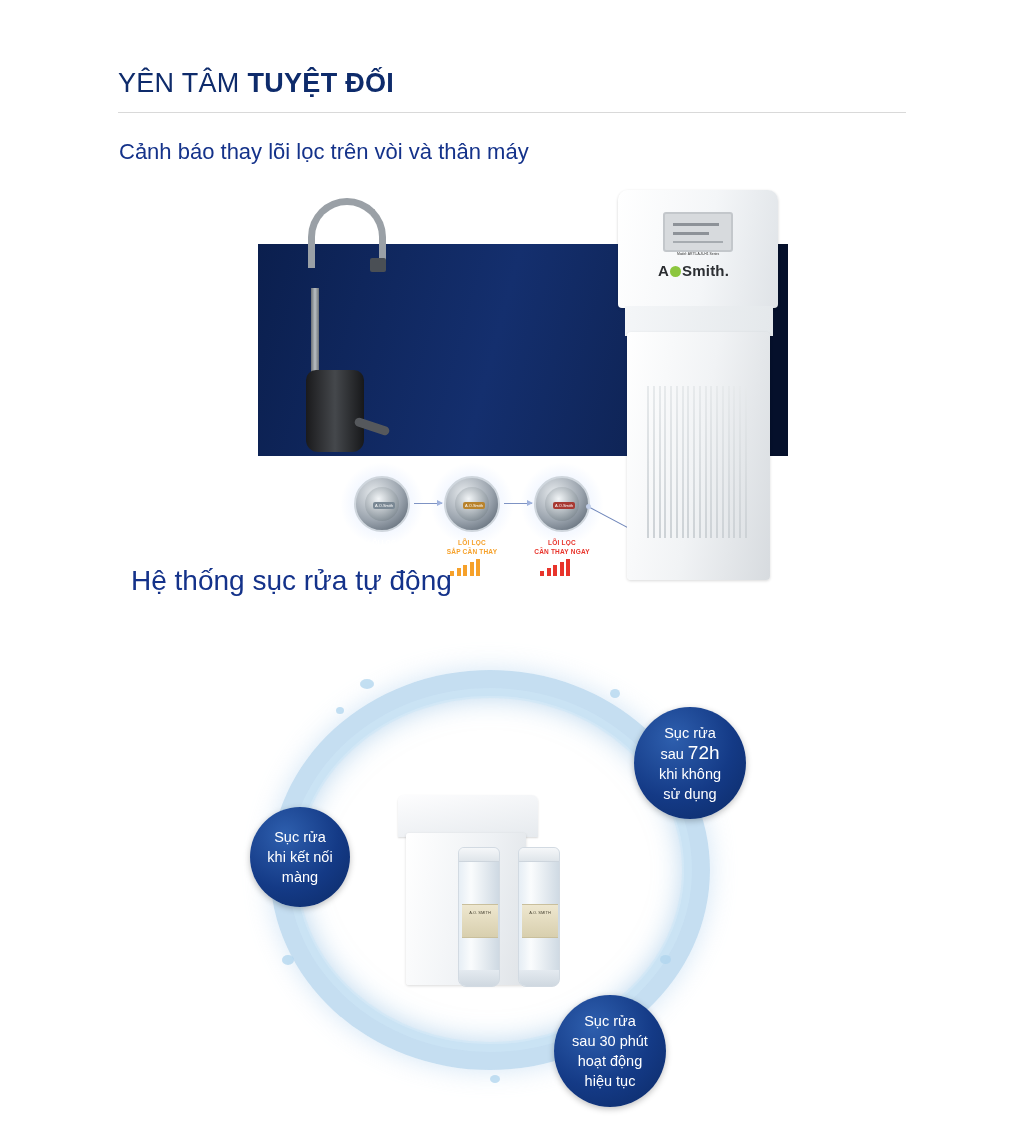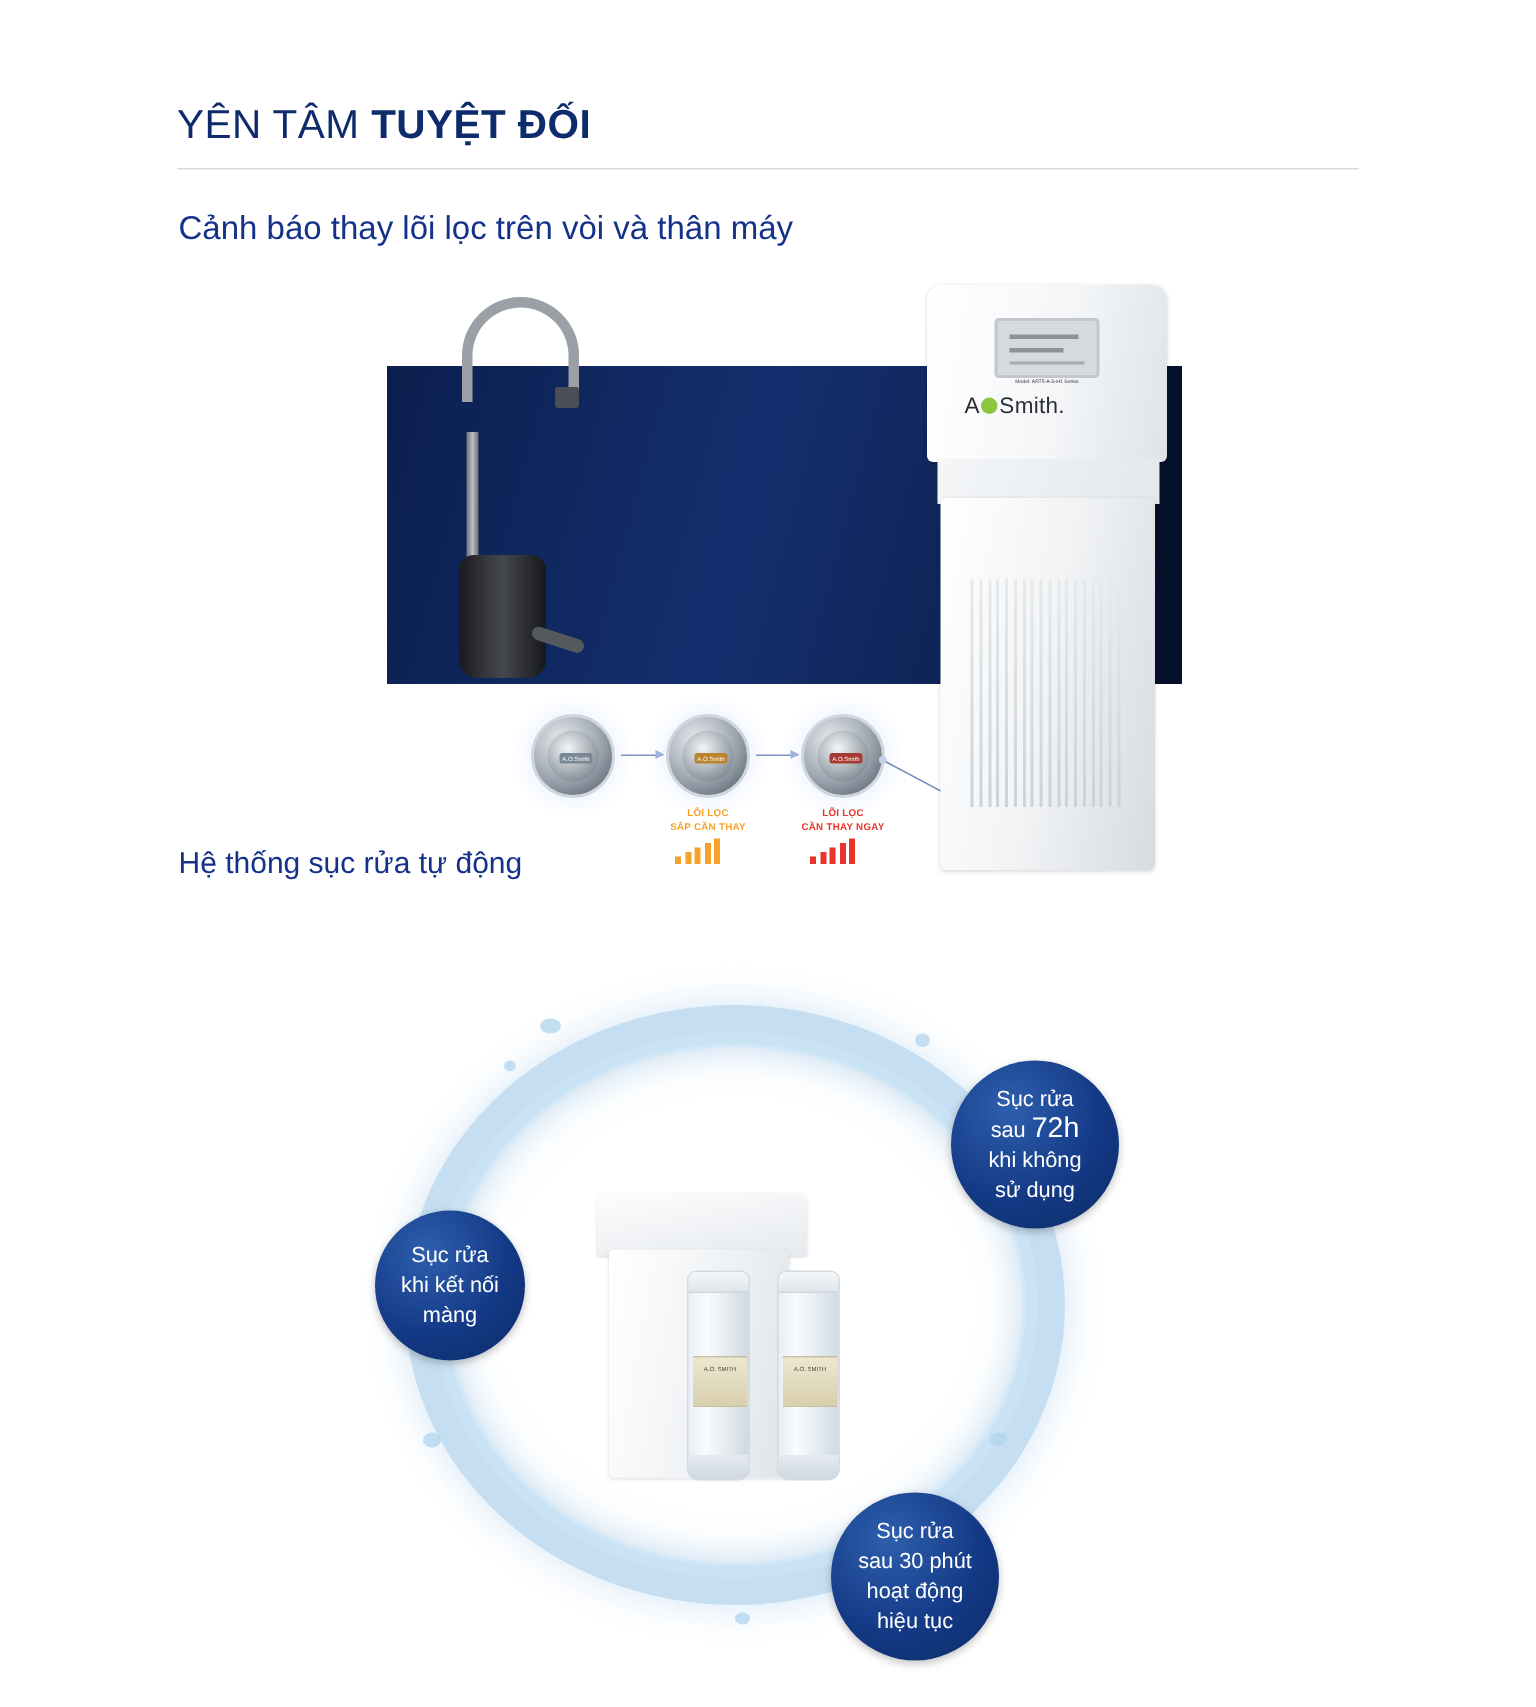--- a/index.html
+++ b/index.html
@@ -222,24 +222,24 @@
     border-radius: 3px;
   }
   .unit-screen .ln {
     position: absolute;
     left: 8px;
     height: 3px;
     background: #8d9298;
   }
   .brand {
     position: absolute;
-    left: 25px;
+    left: 40px;
     top: 72px;
     font-size: 15px;
-    font-weight: 400;
+    font-weight: 700;
     color: #2c2f33;
     letter-spacing: 0.2px;
   }
   .brand .a { color: #2a2c30; }
   .brand .dot {
     display: inline-block;
     width: 11px; height: 11px;
     background: #8cc63e;
     border-radius: 50%;
     margin: 0 1px -1px 1px;
@@ -276,23 +276,23 @@
     left: 44px; top: 62px;
     width: 72px; height: 12px;
     font-size: 3.4px;
     color: #333;
     text-align: center;
   }
 
   
   .sec2-heading {
     position: absolute;
-    left: 119px;
+    left: 131px;
     top: 565px;
-    font-size: 20px;
+    font-size: 28px;
     color: #14328a;
     font-weight: 400;
     white-space: nowrap;
   }
   .sec2-body {
     position: absolute;
     left: 119px;
     top: 598px;
     width: 790px;
     font-size: 17px;

